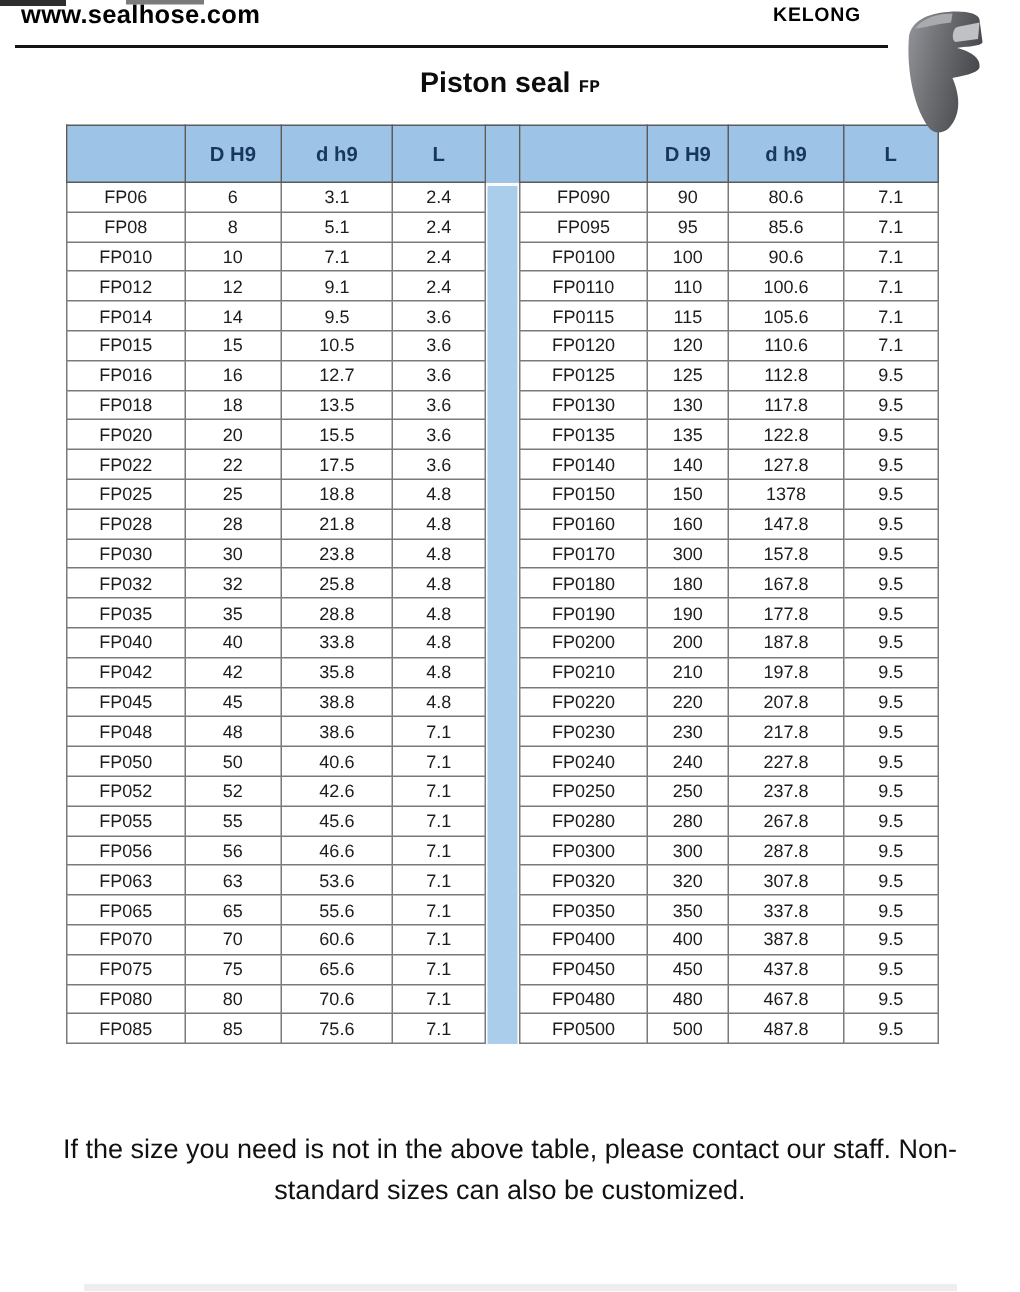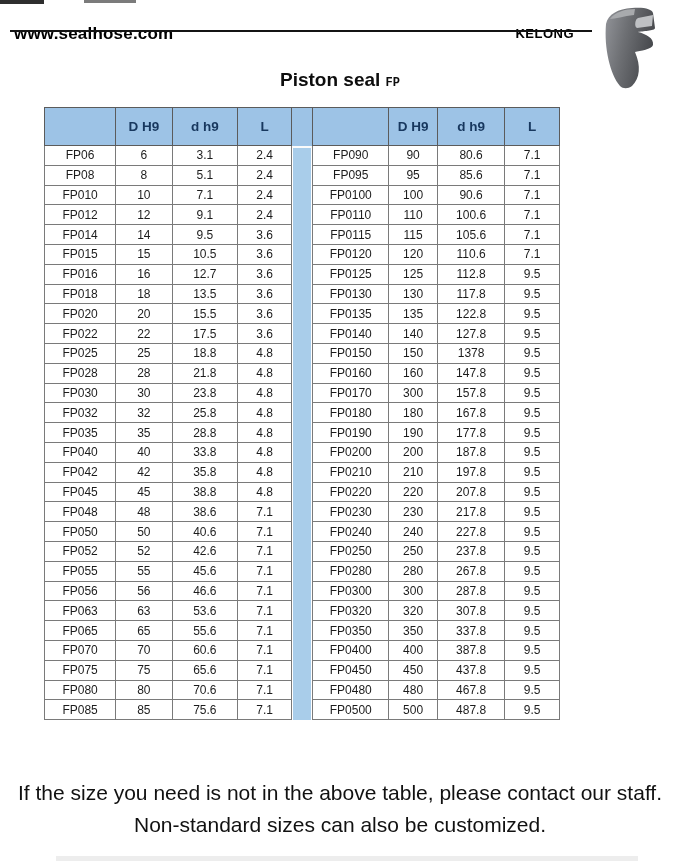--- a/index.html
+++ b/index.html
@@ -9,45 +9,45 @@
     --grid-line:#7a7a7a;
     --head-line:#5b5b5b;
   }
   html,body{margin:0;padding:0;background:#fff;}
   .page{
     position:relative;width:680px;height:861px;background:#ffffff;
     font-family:"Liberation Sans",sans-serif;color:#000;overflow:hidden;
   }
   .artifact-a{position:absolute;top:0;left:0;width:44px;height:4px;background:#2e2e2e;}
   .artifact-b{position:absolute;top:0;left:84px;width:52px;height:3px;background:#5a5a5a;opacity:.8;}
-  .topbar{display:flex;justify-content:space-between;align-items:flex-start;padding:24px 106px 0 14px;}
+  .topbar{display:flex;justify-content:space-between;align-items:flex-start;padding:0 106px 0 14px;}
   .site{font-weight:bold;font-size:17px;letter-spacing:.2px;}
   .brand{font-weight:bold;font-size:13px;margin-top:2px;letter-spacing:.5px;}
   .rule{position:absolute;left:10px;top:30px;width:582px;height:0;border-top:2px solid #141414;}
   .logo{position:absolute;right:10px;top:4px;width:76px;height:86px;}
   .title{margin:25px 0 0 0;text-align:center;font-size:19px;font-weight:bold;color:#0d0d0d;}
   .title .serif{font-family:Liberation Mono, monospace;font-size:12px;}
-  .tablewrap{display:flex;margin:16px 0 0 44px;width:516px;align-items:stretch;}
+  .tablewrap{display:flex;margin:16px 0 0 44px;width:582px;align-items:stretch;}
   table{border-collapse:collapse;table-layout:fixed;}
   .half td{
     border:1px solid var(--grid-line);height:18.8px;padding:0;
     text-align:center;font-size:12px;color:#1c1c1c;line-height:1;
     overflow:hidden;white-space:nowrap;
   }
   .half th{
     border:1px solid var(--head-line);height:37px;padding:0;
     background:var(--header-blue);color:var(--header-text);
     font-size:13.5px;font-weight:bold;text-align:center;
   }
   .sep{width:23px;display:flex;flex-direction:column;}
   .sep-head{height:38px;background:var(--header-blue);border-top:1px solid var(--head-line);border-bottom:2px solid #fbfbfb;}
   .sep-body{flex:1;background:var(--separator-blue);margin:0 1px;}
   .note{
     margin:57px auto 0 auto;width:648px;text-align:center;
-    font-size:21px;line-height:1.5;color:#111;
+    font-size:18px;line-height:1.5;color:#111;
   }
   .bottom-smudge{position:absolute;bottom:0;left:56px;width:582px;height:5px;background:#ededed;}
 </style>
 </head>
 <body>
 
 <div class="page">
 
   <div class="artifact-a"></div>
   <div class="artifact-b"></div>

